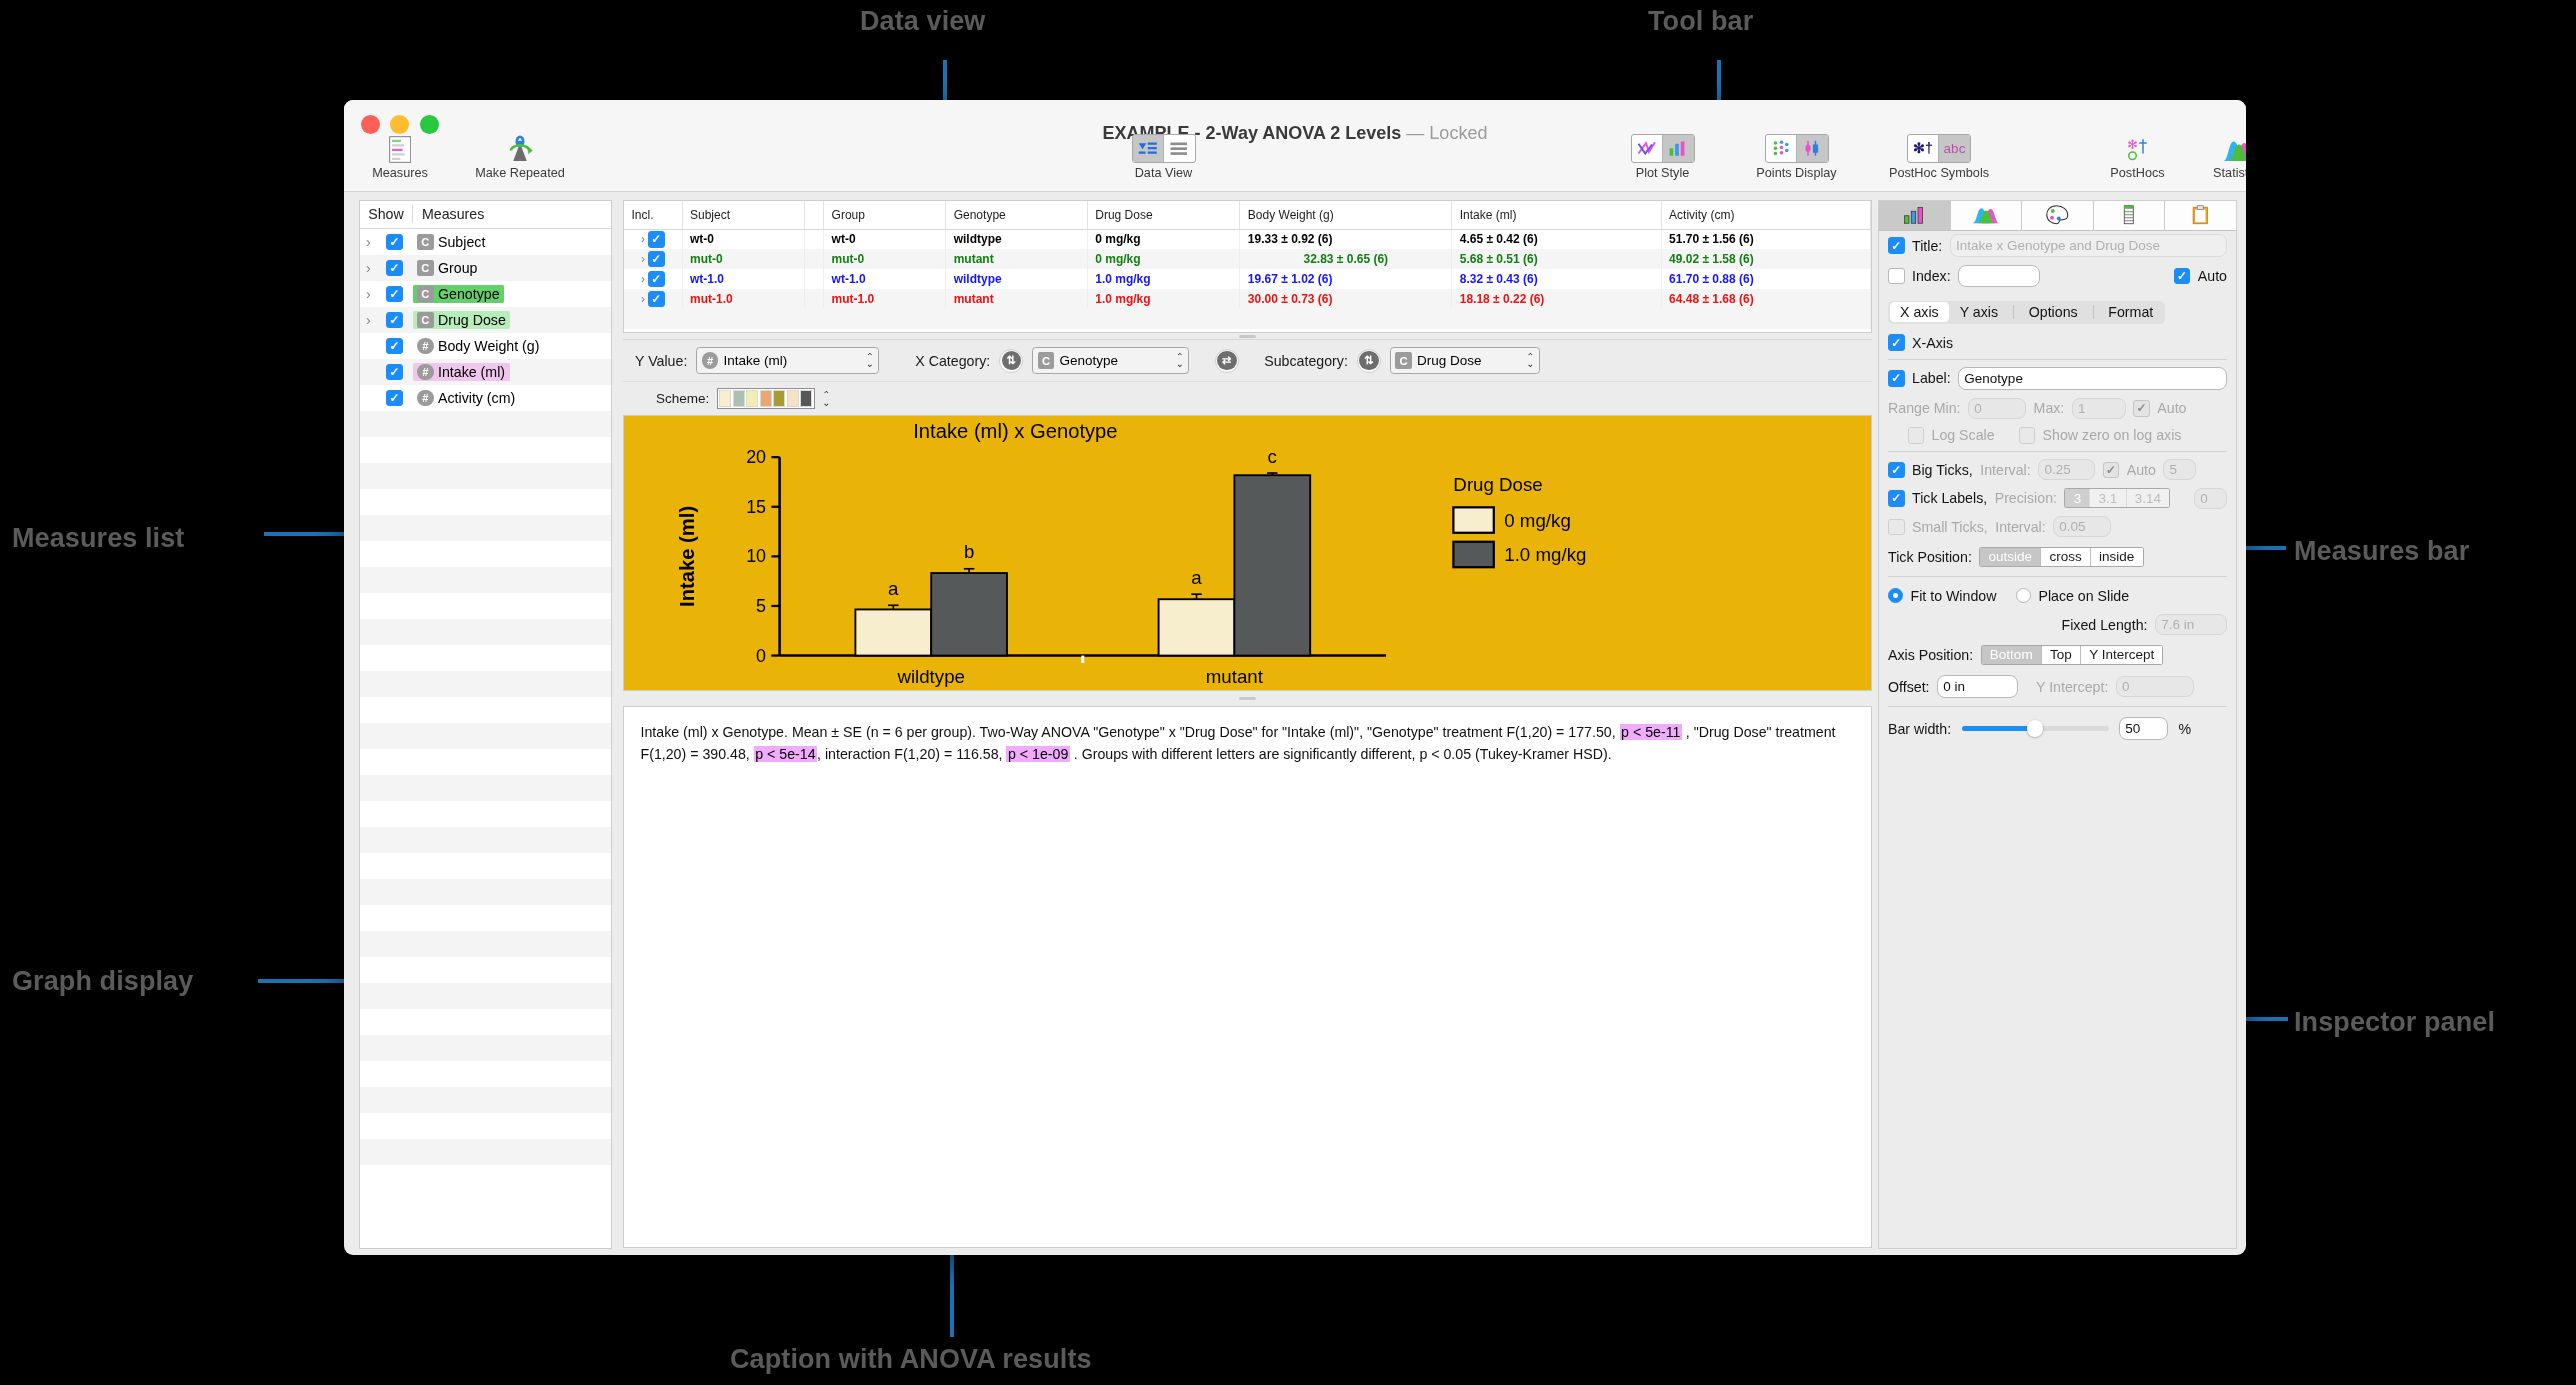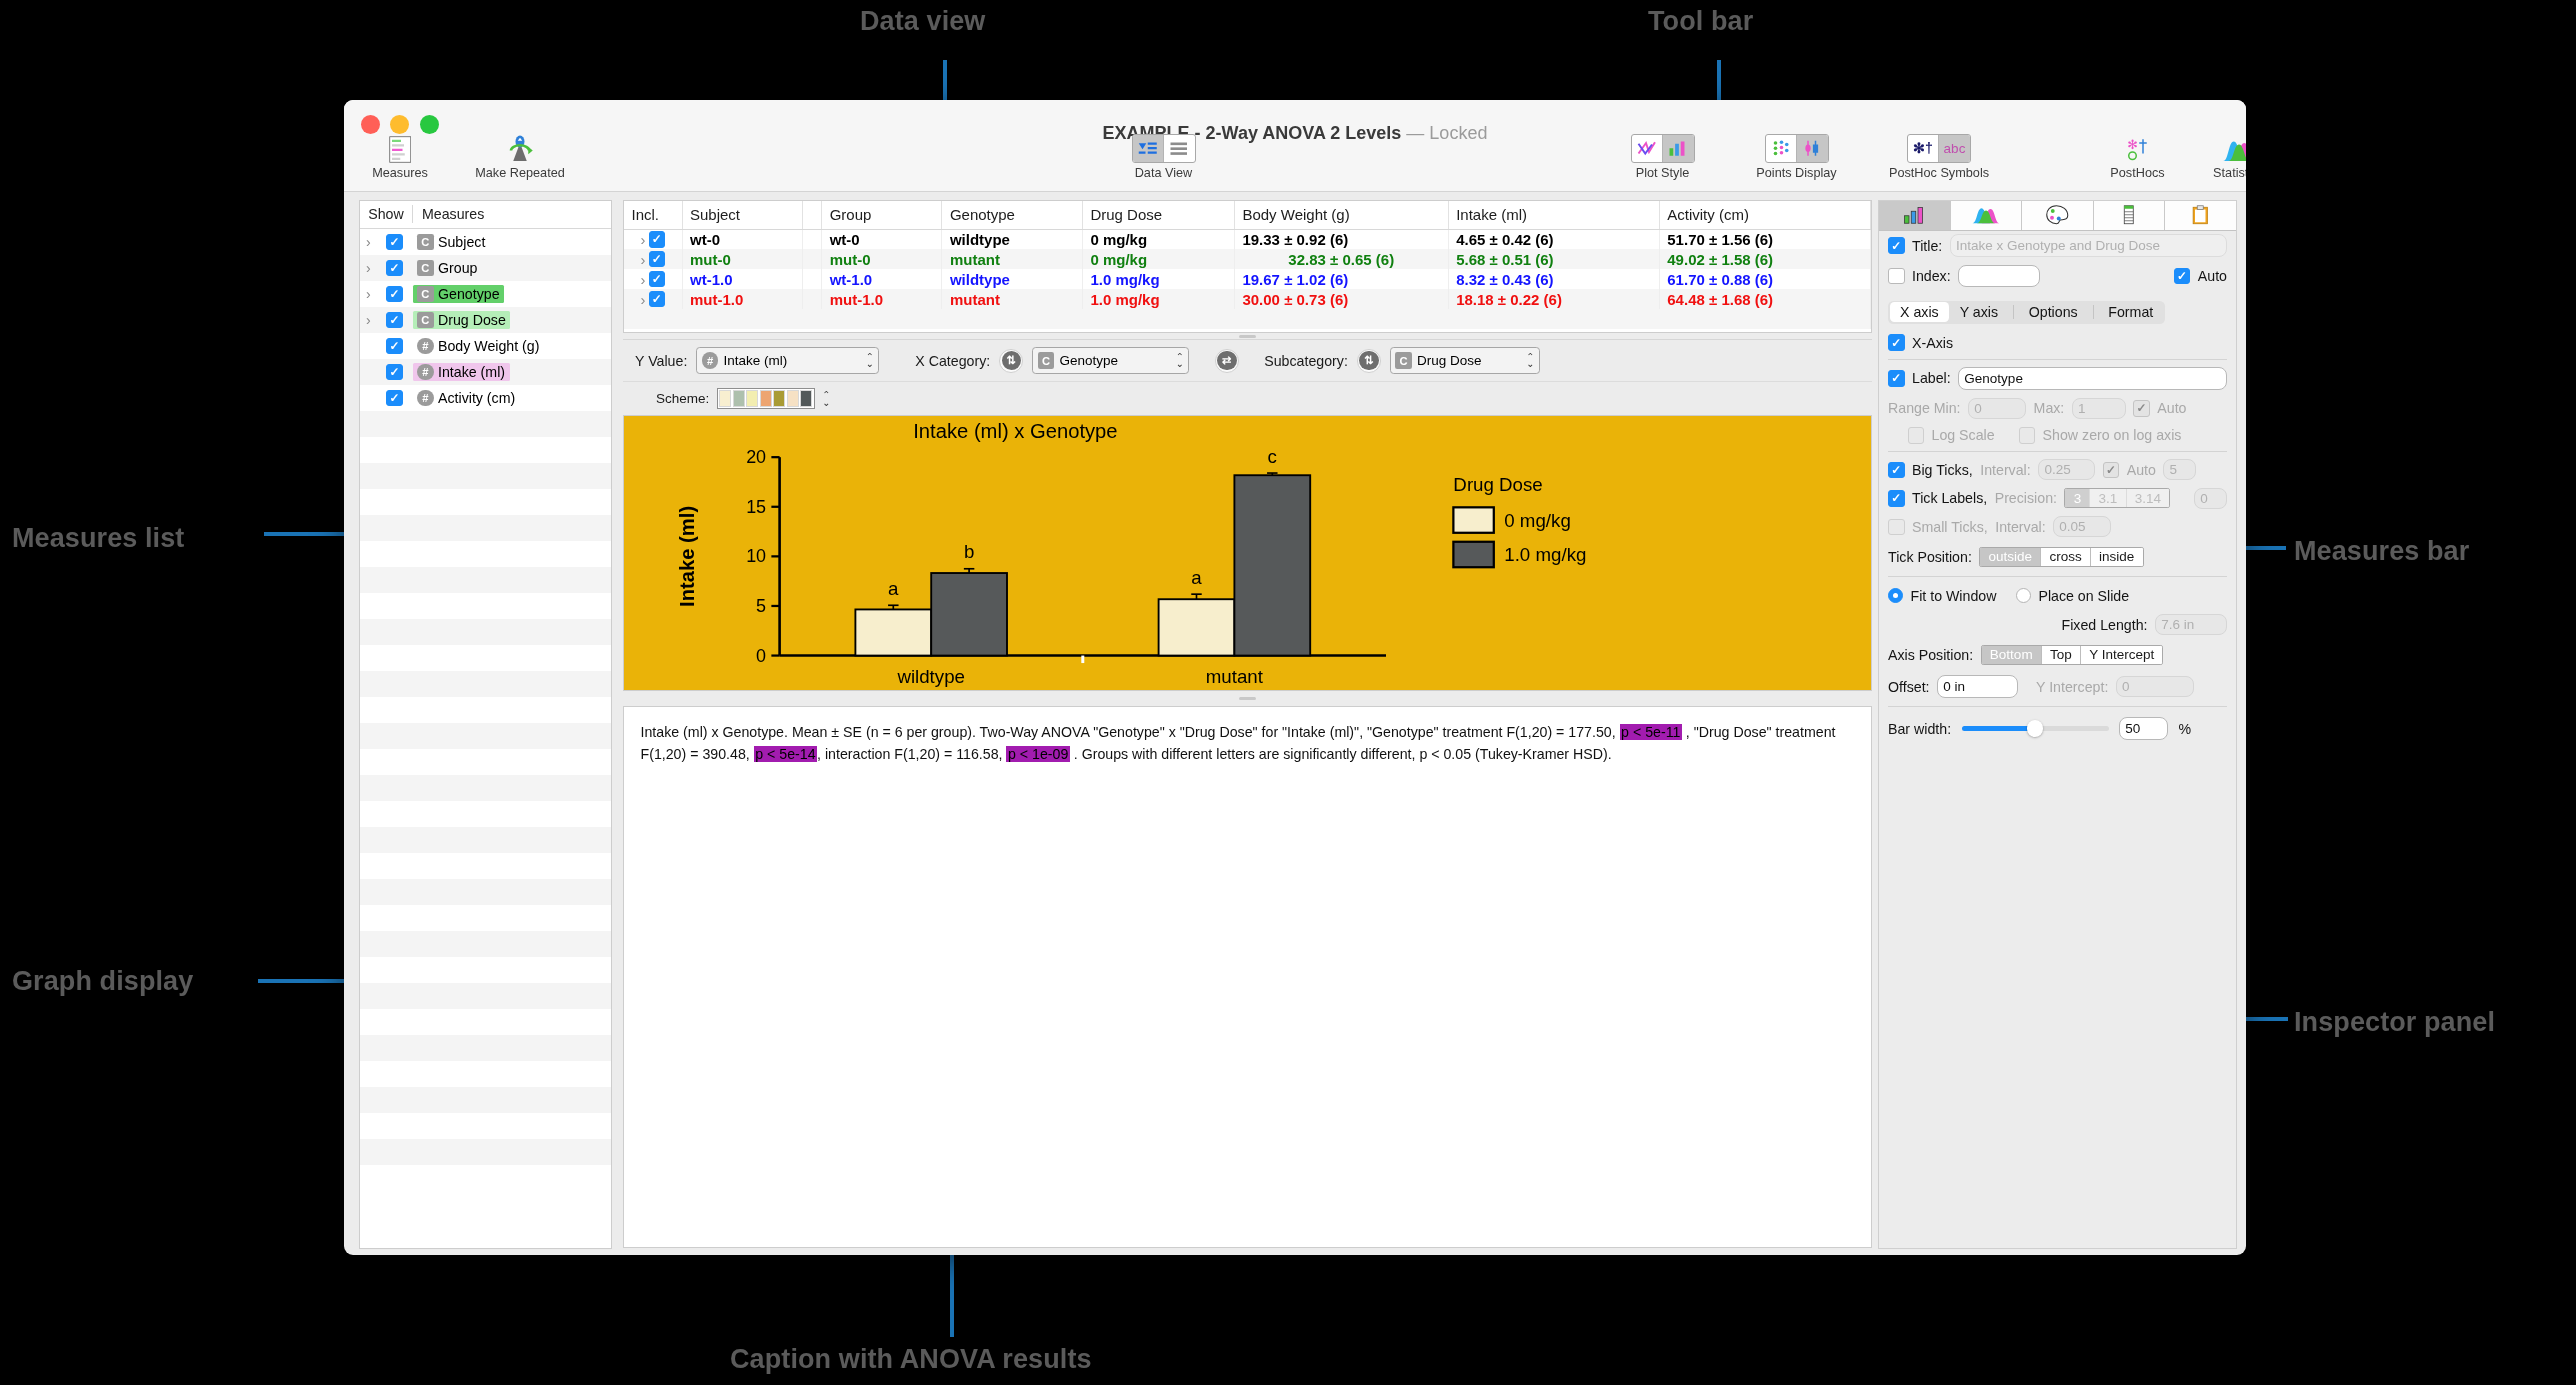--- a/index.html
+++ b/index.html
@@ -68,21 +68,21 @@
         display:inline-flex;align-items:center;justify-content:center;}
   .cb.on { background:#1b8dfb; border-color:#1b8dfb; }
   .cb.on::after { content:"✓"; color:#fff; font-size:12px; line-height:1; font-weight:bold;}
   .cb.dim { background:#e9e9e9; border-color:#cfcfcf; }
   .cb.dimon { background:#e3e3e3; border-color:#c4c4c4; }
   .cb.dimon::after { content:"✓"; color:#8a8a8a; font-size:12px; font-weight:bold; }
 
   
   #datapane { position:absolute; left:279px; top:7.5px; right:374px; height:133px;
               background:#fff; border:0.7px solid #cdcdcd; overflow:hidden; }
-  table.dt { width:100%; border-collapse:collapse; font-size:15px; }
+  table.dt { width:100%; border-collapse:collapse; font-size:12px; }
   table.dt th { font-weight:normal; text-align:left; height:28.5px; padding:0 7.5px;
                 border-bottom:0.7px solid #d8d8d8; border-right:0.7px solid #e2e2e2;
                 color:#1d1d1d; vertical-align:middle; }
   table.dt td { height:20px; padding:0 7.5px; border-right:0.7px solid #eee; font-weight:bold;
                 white-space:nowrap; }
   table.dt tr.alt td { background:#f5f5f5; }
   td.incl { width:42px; text-align:center; padding:0; }
 
   .hsplit { position:absolute; left:279px; right:374px; background:#ececec; }
   .splitdot { position:absolute; width:16.5px; height:3.7px; border-radius:2.2px; background:#c8c8c8; left:50%; margin-left:-8.2px;}
@@ -107,21 +107,21 @@
                align-items:center; gap:7.5px; padding-left:33px; }
   .swatches { display:flex; border:0.7px solid #8f8f8f; background:#fff; padding:1.5px; gap:1.5px; }
   .swatches i { display:block; width:12px; height:16.5px; border:0.7px solid #d8d8d8; }
 
   
   #graphpane { position:absolute; left:279px; right:374px; top:223px; height:276px;
                background:#eab308; border:0.7px solid #cdcdcd; }
   #caption { position:absolute; left:279px; right:374px; top:514px; bottom:7.5px;
              background:#fff; border:0.7px solid #cdcdcd; padding:13.5px 16.5px;
              font-size:14.2px; line-height:1.55; color:#111; }
-  mark { background:#a21caf; color:#000; padding:0 1.5px; }
+  mark { background:#f0abfc; color:#000; padding:0 1.5px; }
 
   
   #insp { position:absolute; right:9px; top:7.5px; width:359px; bottom:6px;
           background:#ececec; border:0.7px solid #cfcfcf; }
   #insptabs { display:flex; height:30px; border-bottom:0.7px solid #c3c3c3; }
   #insptabs > div { flex:1; display:flex; align-items:center; justify-content:center;
                     border-right:0.7px solid #c9c9c9; background:#fdfdfd; }
   #insptabs > div.on { background:#c9c9c9; }
   #insptabs > div:last-child { border-right:none; }
   .irow { display:flex; align-items:center; gap:7.5px; padding:0 9px; height:25.5px;

